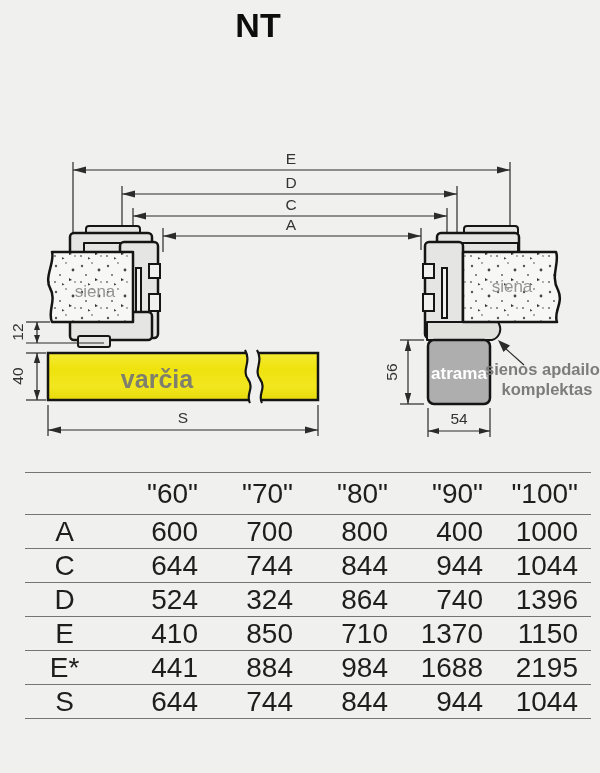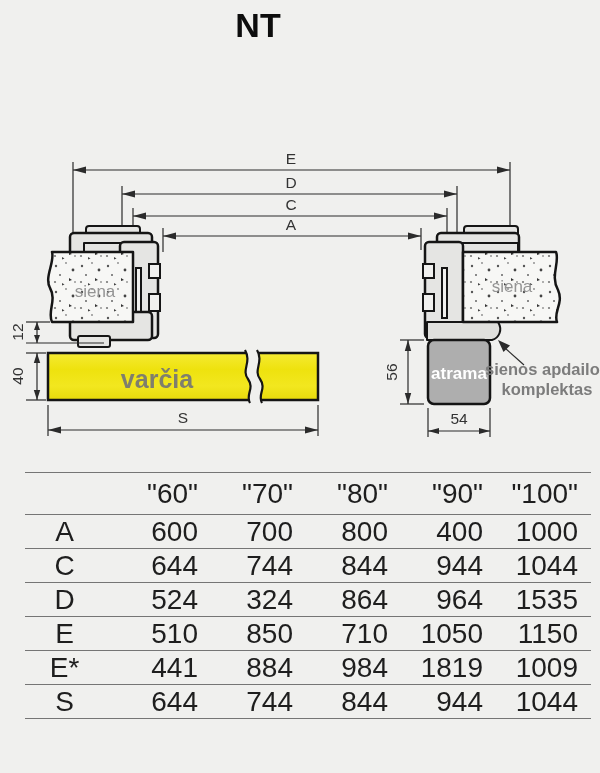--- a/index.html
+++ b/index.html
@@ -217,38 +217,38 @@
       <td>744</td>
       <td>844</td>
       <td>944</td>
       <td class="last">1044</td>
     </tr>
     <tr>
       <td class="lbl">D</td>
       <td>524</td>
       <td>324</td>
       <td>864</td>
-      <td>964</td>
-      <td class="last">1535</td>
+      <td>740</td>
+      <td class="last">1396</td>
     </tr>
     <tr>
       <td class="lbl">E</td>
-      <td>510</td>
+      <td>410</td>
       <td>850</td>
       <td>710</td>
-      <td>1050</td>
+      <td>1370</td>
       <td class="last">1150</td>
     </tr>
     <tr>
       <td class="lbl">E*</td>
       <td>441</td>
       <td>884</td>
       <td>984</td>
-      <td>1819</td>
-      <td class="last">1009</td>
+      <td>1688</td>
+      <td class="last">2195</td>
     </tr>
     <tr>
       <td class="lbl">S</td>
       <td>644</td>
       <td>744</td>
       <td>844</td>
       <td>944</td>
       <td class="last">1044</td>
     </tr>
   </tbody>

